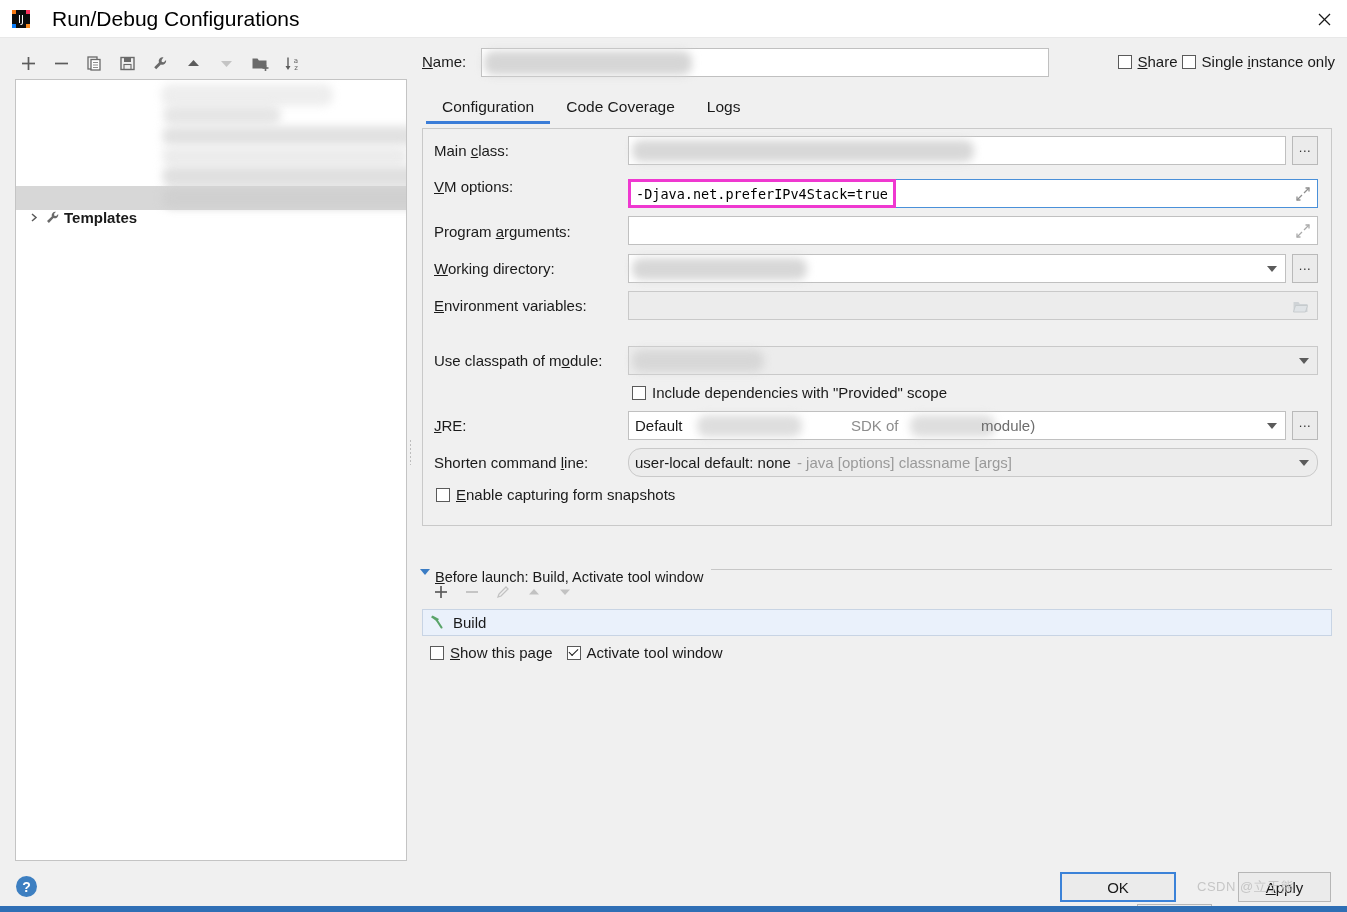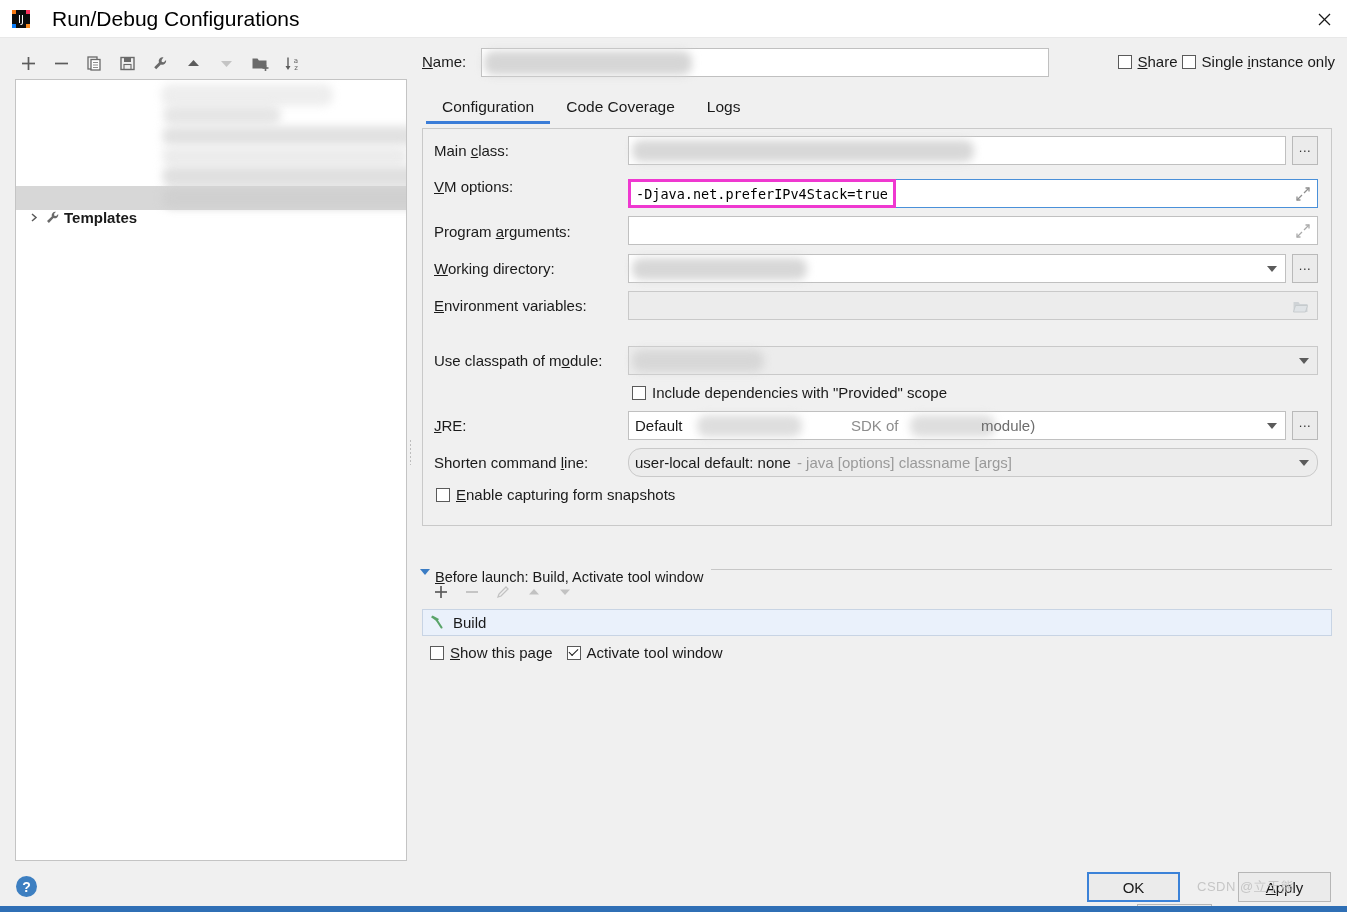--- a/index.html
+++ b/index.html
@@ -476,21 +476,21 @@
     <span><span class="u">S</span>how this page</span>
   </span>
   <span class="cbx-wrap">
     <span class="cbx checked"></span>
     <span>Activate tool window</span>
   </span>
 </div>
 
 <div id="help-btn">?</div>
 
-<div class="dlg-btn primary" style="left:1087px; top:872px; width:93px;">
+<div class="dlg-btn primary" style="left:1060px; top:872px; width:116px;">
   <span>OK</span>
 </div>
 <div class="dlg-btn" style="left:1137px; top:872px; width:75px;margin-top:32px;">
   <span>Cancel</span>
 </div>
 <div class="dlg-btn" style="left:1238px; top:872px; width:93px;">
   <span><span class="u">A</span>pply</span>
 </div>
 
 <div id="watermark">CSDN @立于熊</div>

